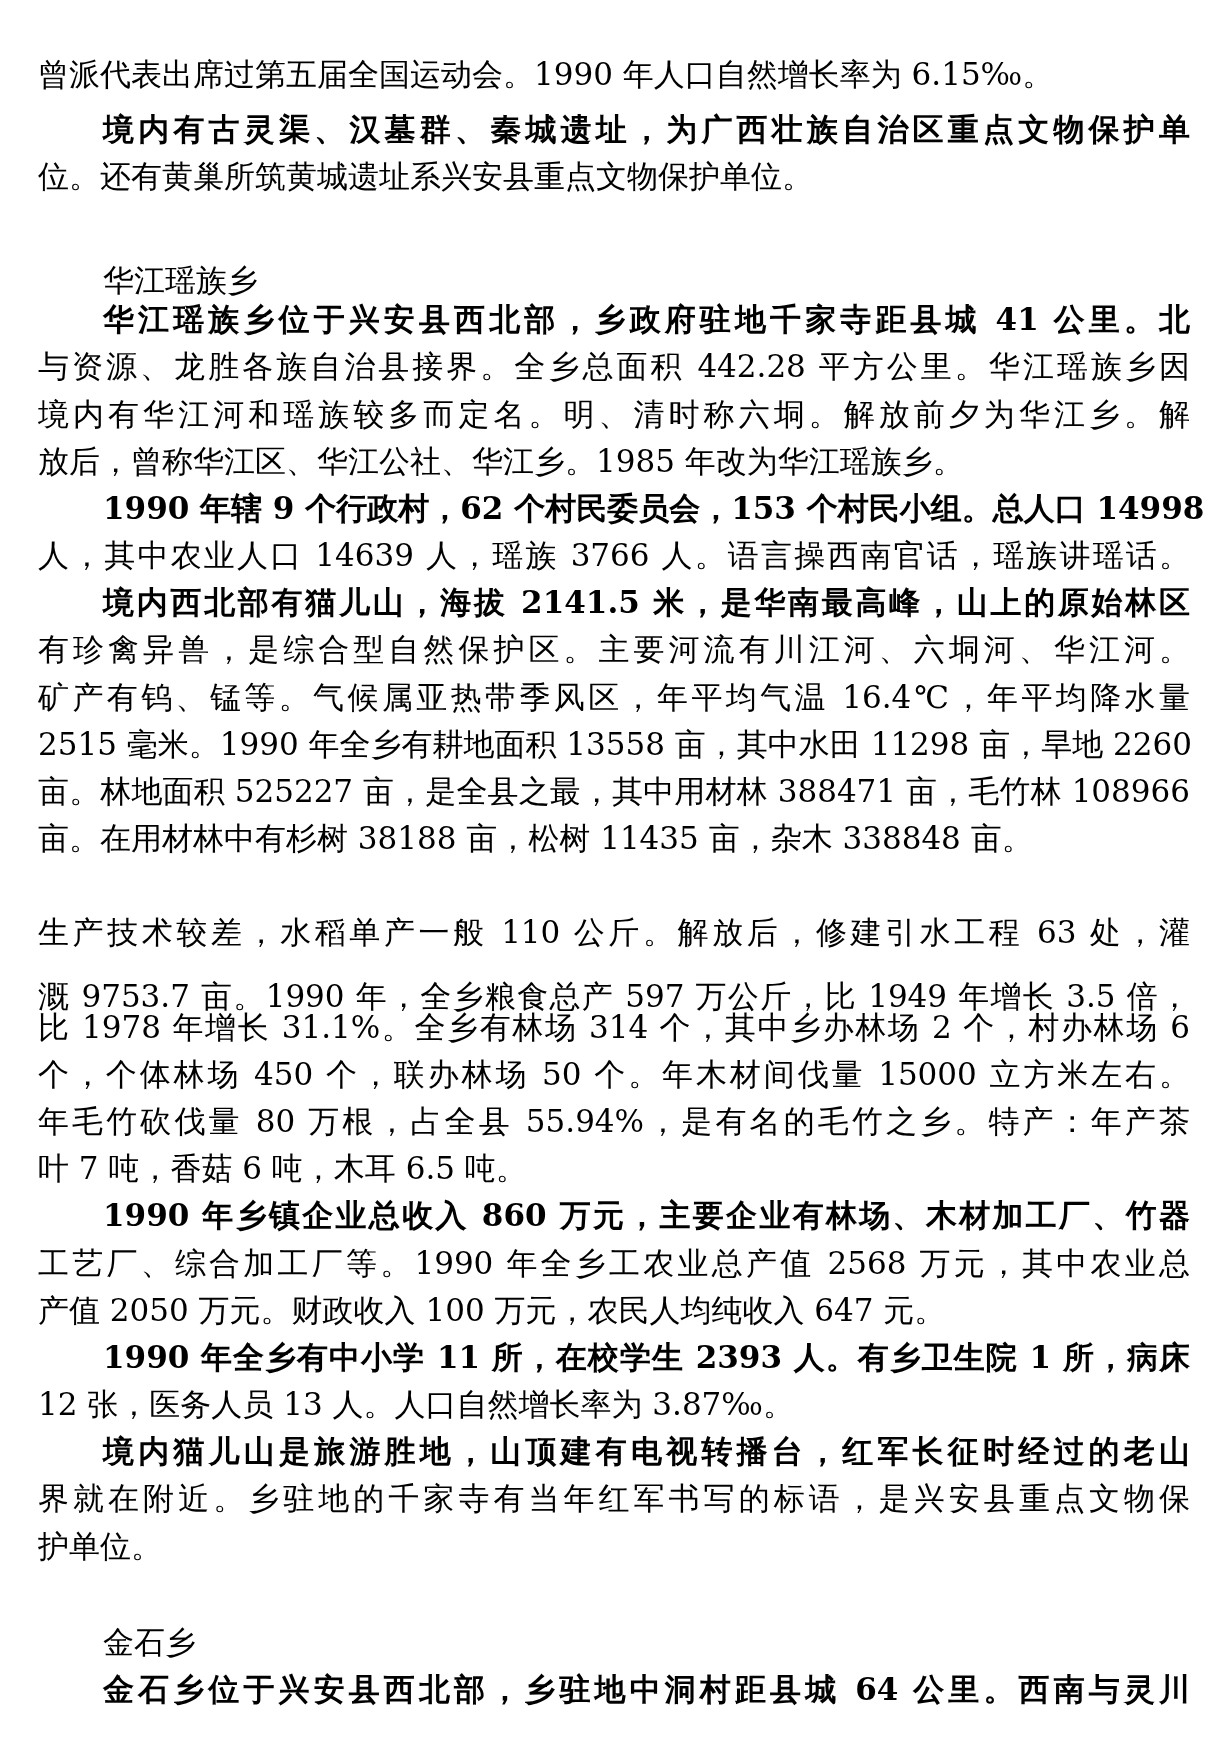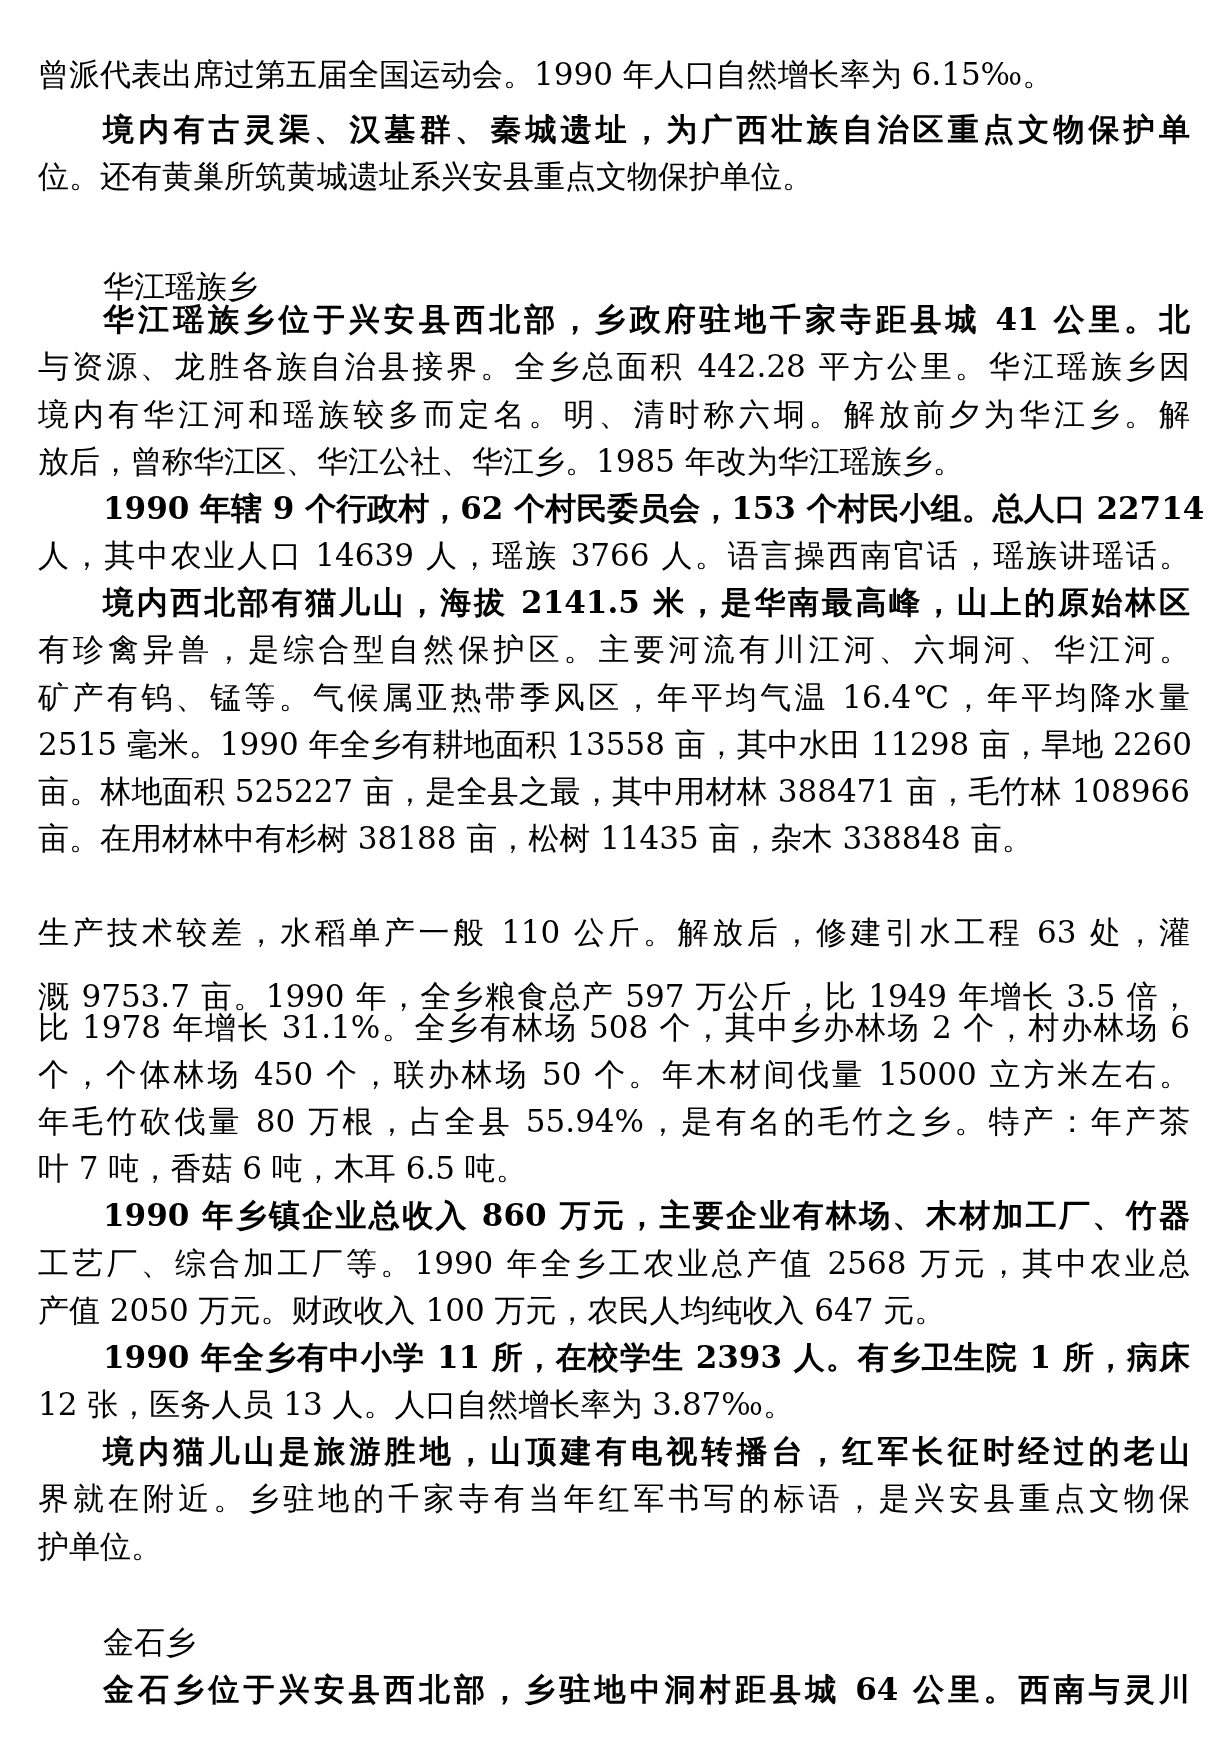--- a/index.html
+++ b/index.html
@@ -25,40 +25,40 @@
 </head>
 <body>
 
 <div class="page">
 
   <div class="line last" style="top:18px">曾派代表出席过第五届全国运动会。1990 年人口自然增长率为 6.15‰。</div>
 
   <div class="line indent" style="top:73px">境内有古灵渠、汉墓群、秦城遗址，为广西壮族自治区重点文物保护单</div>
   <div class="line last" style="top:120px">位。还有黄巢所筑黄城遗址系兴安县重点文物保护单位。</div>
 
-  <div class="heading" style="top:230px">华江瑶族乡</div>
+  <div class="heading" style="top:224px">华江瑶族乡</div>
 
   <div class="line indent" style="top:263px">华江瑶族乡位于兴安县西北部，乡政府驻地千家寺距县城 41 公里。北</div>
   <div class="line" style="top:310px">与资源、龙胜各族自治县接界。全乡总面积 442.28 平方公里。华江瑶族乡因</div>
   <div class="line" style="top:358px">境内有华江河和瑶族较多而定名。明、清时称六垌。解放前夕为华江乡。解</div>
   <div class="line last" style="top:405px">放后，曾称华江区、华江公社、华江乡。1985 年改为华江瑶族乡。</div>
 
-  <div class="line indent" style="top:452px">1990 年辖 9 个行政村，62 个村民委员会，153 个村民小组。总人口 22714</div>
+  <div class="line indent" style="top:452px">1990 年辖 9 个行政村，62 个村民委员会，153 个村民小组。总人口 14998</div>
   <div class="line" style="top:499px">人，其中农业人口 14639 人，瑶族 3766 人。语言操西南官话，瑶族讲瑶话。</div>
 
   <div class="line indent" style="top:546px">境内西北部有猫儿山，海拔 2141.5 米，是华南最高峰，山上的原始林区</div>
   <div class="line" style="top:593px">有珍禽异兽，是综合型自然保护区。主要河流有川江河、六垌河、华江河。</div>
   <div class="line" style="top:641px">矿产有钨、锰等。气候属亚热带季风区，年平均气温 16.4℃，年平均降水量</div>
   <div class="line" style="top:688px">2515 毫米。1990 年全乡有耕地面积 13558 亩，其中水田 11298 亩，旱地 2260</div>
   <div class="line" style="top:735px">亩。林地面积 525227 亩，是全县之最，其中用材林 388471 亩，毛竹林 108966</div>
   <div class="line last" style="top:782px">亩。在用材林中有杉树 38188 亩，松树 11435 亩，杂木 338848 亩。</div>
 
   <div class="line" style="top:876px">生产技术较差，水稻单产一般 110 公斤。解放后，修建引水工程 63 处，灌</div>
   <div class="line" style="top:940px">溉 9753.7 亩。1990 年，全乡粮食总产 597 万公斤，比 1949 年增长 3.5 倍，</div>
-  <div class="line" style="top:971px">比 1978 年增长 31.1%。全乡有林场 508 个，其中乡办林场 2 个，村办林场 6</div>
+  <div class="line" style="top:971px">比 1978 年增长 31.1%。全乡有林场 314 个，其中乡办林场 2 个，村办林场 6</div>
   <div class="line" style="top:1018px">个，个体林场 450 个，联办林场 50 个。年木材间伐量 15000 立方米左右。</div>
   <div class="line" style="top:1065px">年毛竹砍伐量 80 万根，占全县 55.94%，是有名的毛竹之乡。特产：年产茶</div>
   <div class="line last" style="top:1112px">叶 7 吨，香菇 6 吨，木耳 6.5 吨。</div>
 
   <div class="line indent" style="top:1159px">1990 年乡镇企业总收入 860 万元，主要企业有林场、木材加工厂、竹器</div>
   <div class="line" style="top:1207px">工艺厂、综合加工厂等。1990 年全乡工农业总产值 2568 万元，其中农业总</div>
   <div class="line last" style="top:1254px">产值 2050 万元。财政收入 100 万元，农民人均纯收入 647 元。</div>
 
   <div class="line indent" style="top:1301px">1990 年全乡有中小学 11 所，在校学生 2393 人。有乡卫生院 1 所，病床</div>
   <div class="line last" style="top:1348px">12 张，医务人员 13 人。人口自然增长率为 3.87‰。</div>

